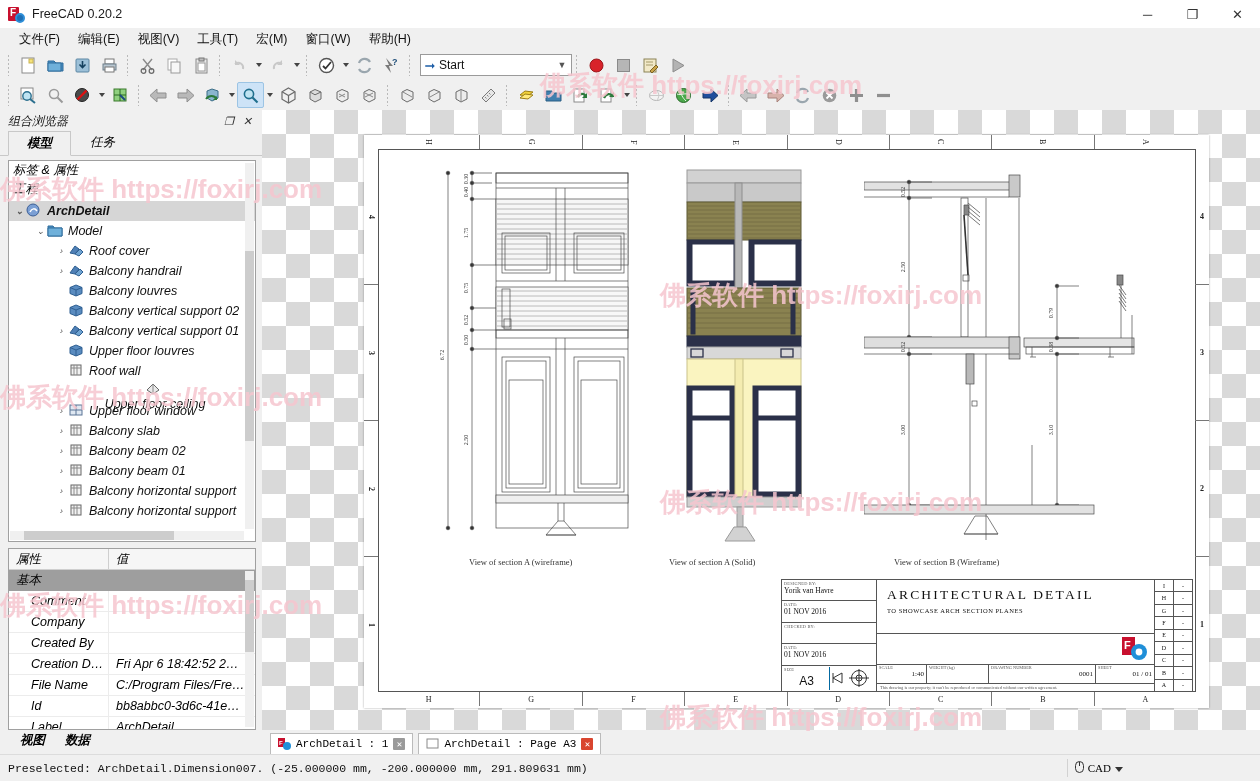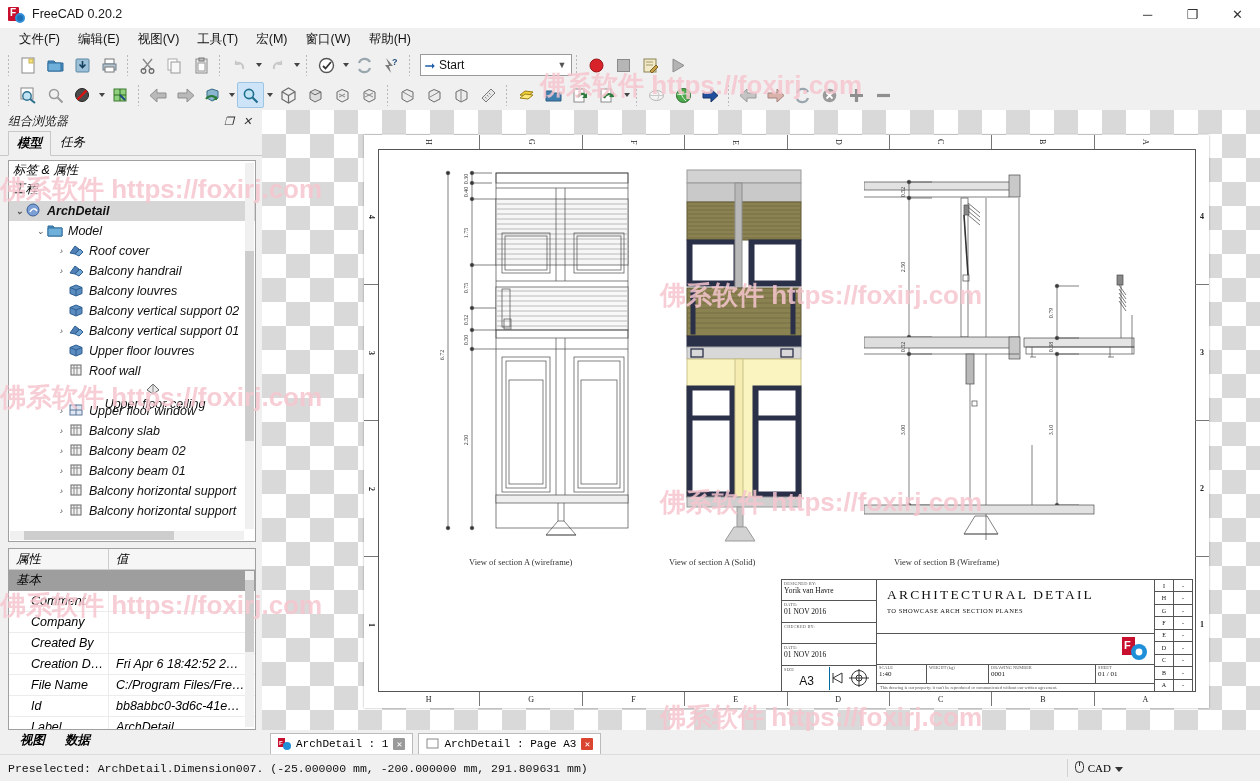--- a/index.html
+++ b/index.html
@@ -43,21 +43,21 @@
   .wbcombo .dd { width:18px; text-align:center; color:#555; font-size:9px; }
 
   
   .bodyrow { flex:1; display:flex; min-height:0; }
 
   
   .dock { width:262px; background:#f0f0f0; display:flex; flex-direction:column; flex:none;font-style:italic; }
   .dock-title { height:22px; display:flex; align-items:center; padding:0 4px 0 8px; font-size:12px; color:#111; }
   .dock-title .acts { margin-left:auto; display:flex; gap:9px; padding-right:6px; color:#333; font-size:11px; }
   .tabstrip { height:24px; display:flex; align-items:flex-end; padding-left:8px; border-bottom:1px solid #c8c8c8; }
-  .vtab { padding:3px 8px; font-size:12.5px; background:#f0f0f0; border:1px solid transparent; }
+  .vtab { padding:3px 18px; font-size:12.5px; background:#f0f0f0; border:1px solid transparent; }
   .vtab.active { background:#f0f0f0; border:1px solid #c8c8c8; border-bottom:1px solid #f0f0f0; position:relative; top:1px; font-weight:bold; }
   .treewrap { margin:4px 6px 0 8px; background:#fff; border:1px solid #a0a0a0; flex:1; position:relative; overflow:hidden; }
   .tree { padding:2px 0 0 0; font-size:12.5px; }
   .trow { height:20px; display:flex; align-items:center; white-space:nowrap; }
   .trow.sel { background:#d6d6d6; font-weight:bold; }
   .twist { width:13px; text-align:center; color:#555; font-size:9px; flex:none; }
   .tico { width:17px; height:16px; margin-right:4px; flex:none; position:relative; }
   .tlabel { font-size:12.5px; color:#101010; }
   .hdrow { height:19px; display:flex; align-items:center; padding-left:4px; font-size:12.5px; }
   .vscroll { position:absolute; right:1px; top:2px; width:9px; bottom:12px; background:#f0f0f0; }
@@ -111,21 +111,21 @@
   .tb-mini .v { font-size:7.5px; display:block; margin-top:0px; }
   .tb-col-mid { flex:1; display:flex; flex-direction:column; }
   .tb-mid-top { height:55px; border-bottom:1px solid #555; padding:7px 0 0 10px; }
   .tb-h1 { font-size:13.5px; letter-spacing:2.2px; }
   .tb-h2 { font-size:6.5px; letter-spacing:.5px; margin-top:4px; }
   .tb-mid-2 { height:32px; border-bottom:1px solid #555; display:flex; }
   .tb-logo { flex:1; position:relative; }
   .tb-mid-3 { height:20px; border-bottom:1px solid #555; display:flex; }
   .tb-c { border-right:1px solid #555; padding:0 2px; display:flex; flex-direction:column; justify-content:flex-start; }
   .tb-c .k { font-size:4.4px; color:#555; }
-  .tb-c .v { font-size:7px; }
+  .tb-c .v { font-size:7px;text-align:right; }
   .tb-note { height:auto; flex:1; padding:1px 3px; font-size:4.4px; color:#555; }
   .tb-col-right { width:38px; border-left:1px solid #555; display:flex; }
   .tb-rc { flex:1; display:flex; flex-direction:column; }
   .tb-rc .r { flex:1; border-bottom:1px solid #555; display:flex; align-items:center; justify-content:center; font-size:6px; }
   .tb-rc .r:last-child { border-bottom:none; }
   .tb-rc.w2 { border-left:1px solid #555; }
 
   
   .doctabs { height:24px; background:#f0f0f0; display:flex; align-items:flex-end; padding-left:8px; flex:none; }
   .doctab { height:21px; display:flex; align-items:center; gap:5px; padding:0 7px; background:#fff; border:1px solid #bbb; border-bottom:none; margin-right:5px;

